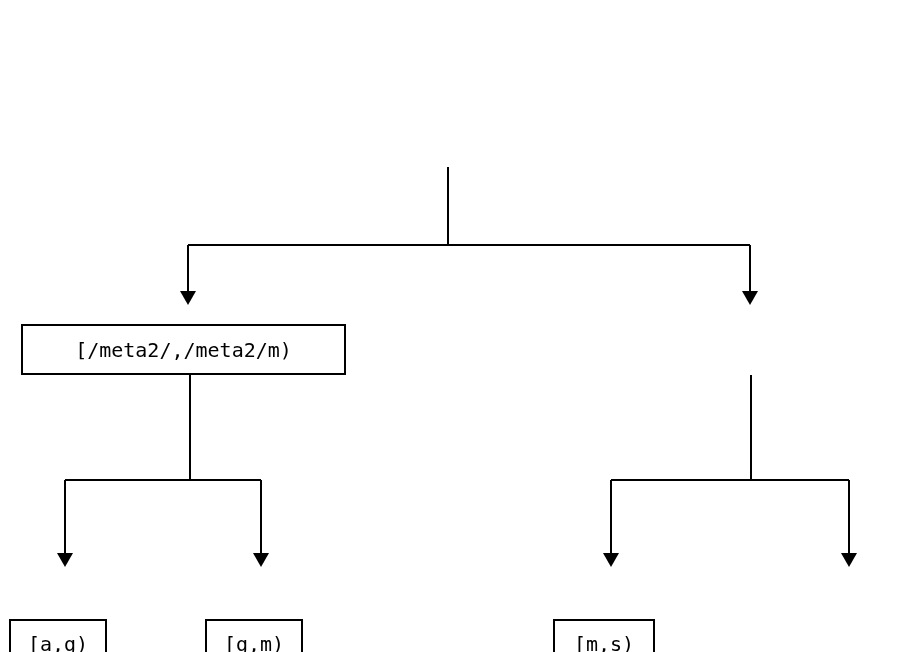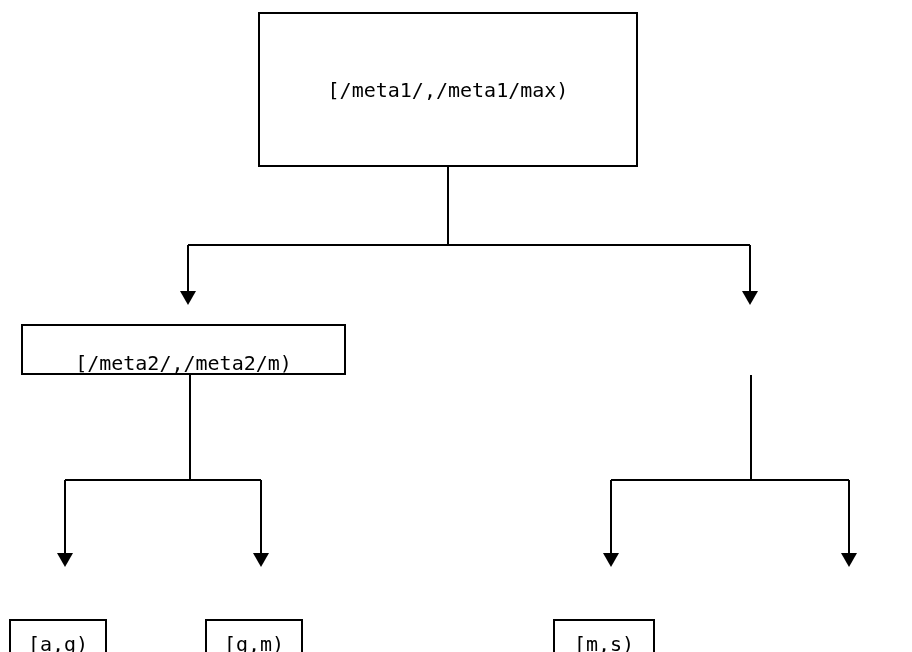--- a/index.html
+++ b/index.html
@@ -36,21 +36,21 @@
     justify-content: center;
     color: #000000;
     letter-spacing: 0px;
     white-space: nowrap;
   }
   .node-label {
     display: block;
     line-height: 1;
   }
   .node-root   { font-size: 20px; }
-  .node-mid    { font-size: 20px; align-items: flex-end; }
+  .node-mid    { font-size: 20px; }
   .node-leaf   { font-size: 20px; margin-top: 32px; }
 </style>
 </head>
 <body>
 
 <div id="canvas">
 
   <svg id="edges-layer" viewBox="0 0 912 652" width="912" height="652" xmlns="http://www.w3.org/2000/svg">
 
     <g>
@@ -74,23 +74,20 @@
     <g>
       <path d="M 751 375 L 751 480" stroke="#000" stroke-width="2" fill="none"></path>
       <path d="M 611 480 L 849 480" stroke="#000" stroke-width="2" fill="none"></path>
       <path d="M 611 480 L 611 553" stroke="#000" stroke-width="2" fill="none"></path>
       <path d="M 849 480 L 849 553" stroke="#000" stroke-width="2" fill="none"></path>
       <polygon points="603,553 619,553 611,567" fill="#000"></polygon>
       <polygon points="841,553 857,553 849,567" fill="#000"></polygon>
     </g>
   </svg>
 
-  <div class="node-box node-root" style="left:258px; top:12px; width:380px; height:155px;">
-    <span class="node-label">[/meta1/,/meta1/max)</span>
-  </div>
 
   <div class="node-box node-mid" style="left:21px; top:324px; width:325px; height:51px;">
     <span class="node-label">[/meta2/,/meta2/m)</span>
   </div>
 
 
   <div class="node-box node-leaf" style="left:9px; top:587px; width:98px; height:50px;">
     <span class="node-label">[a,g)</span>
   </div>
 

